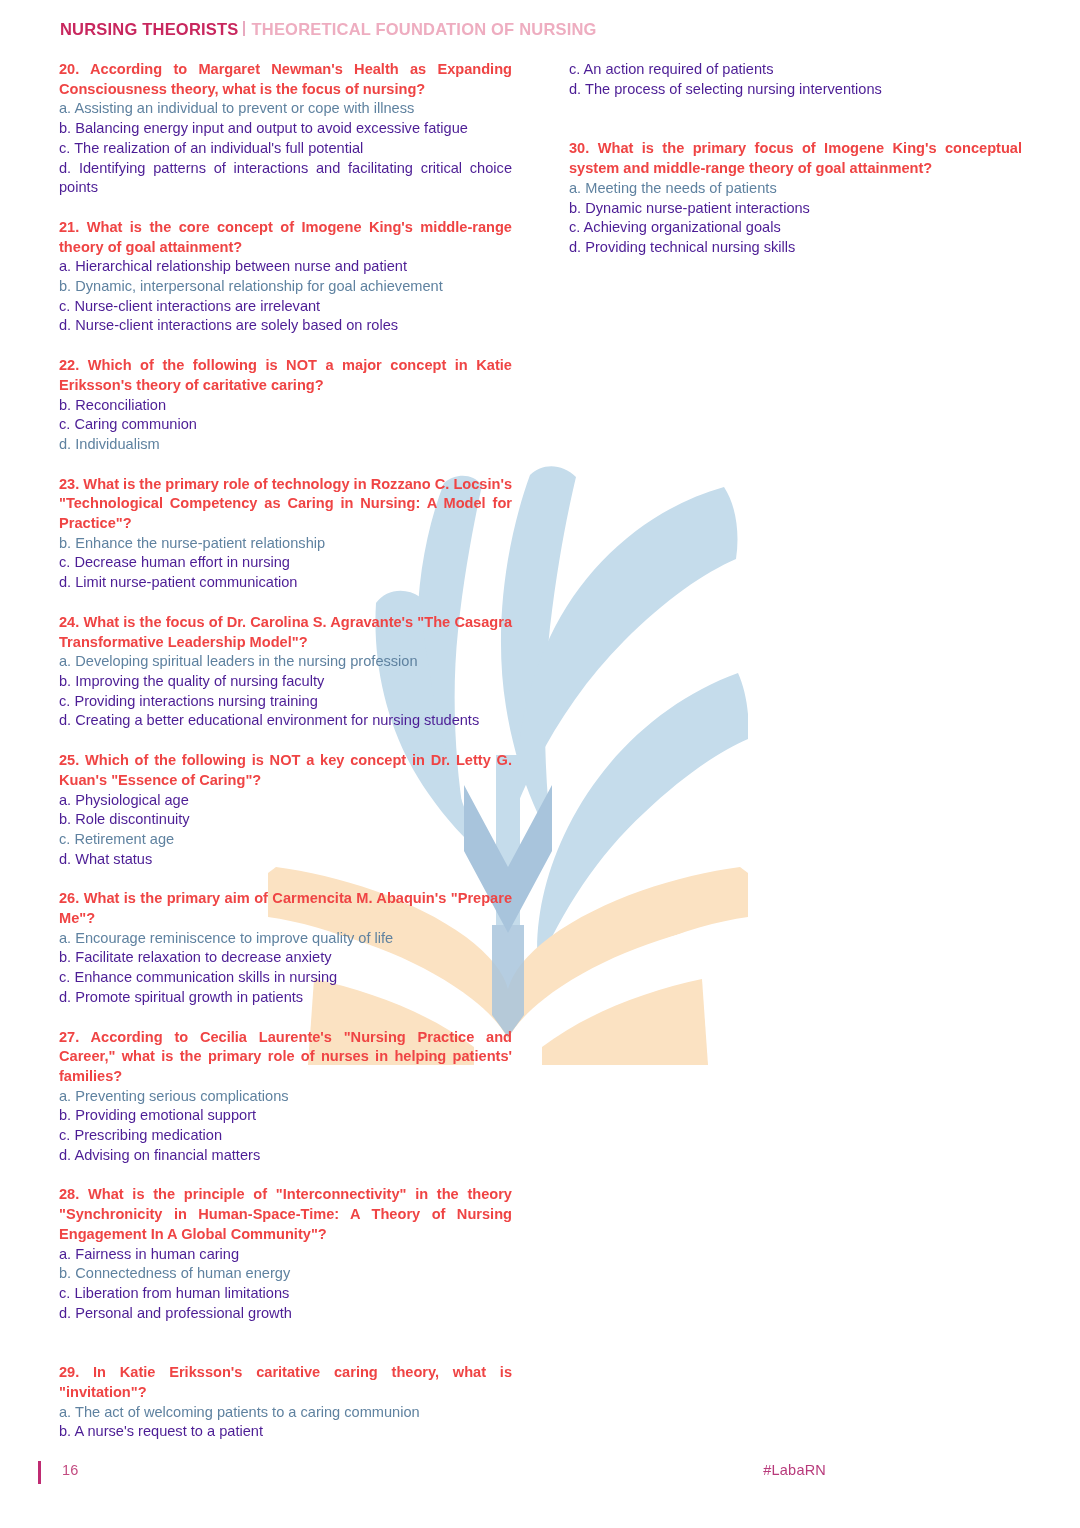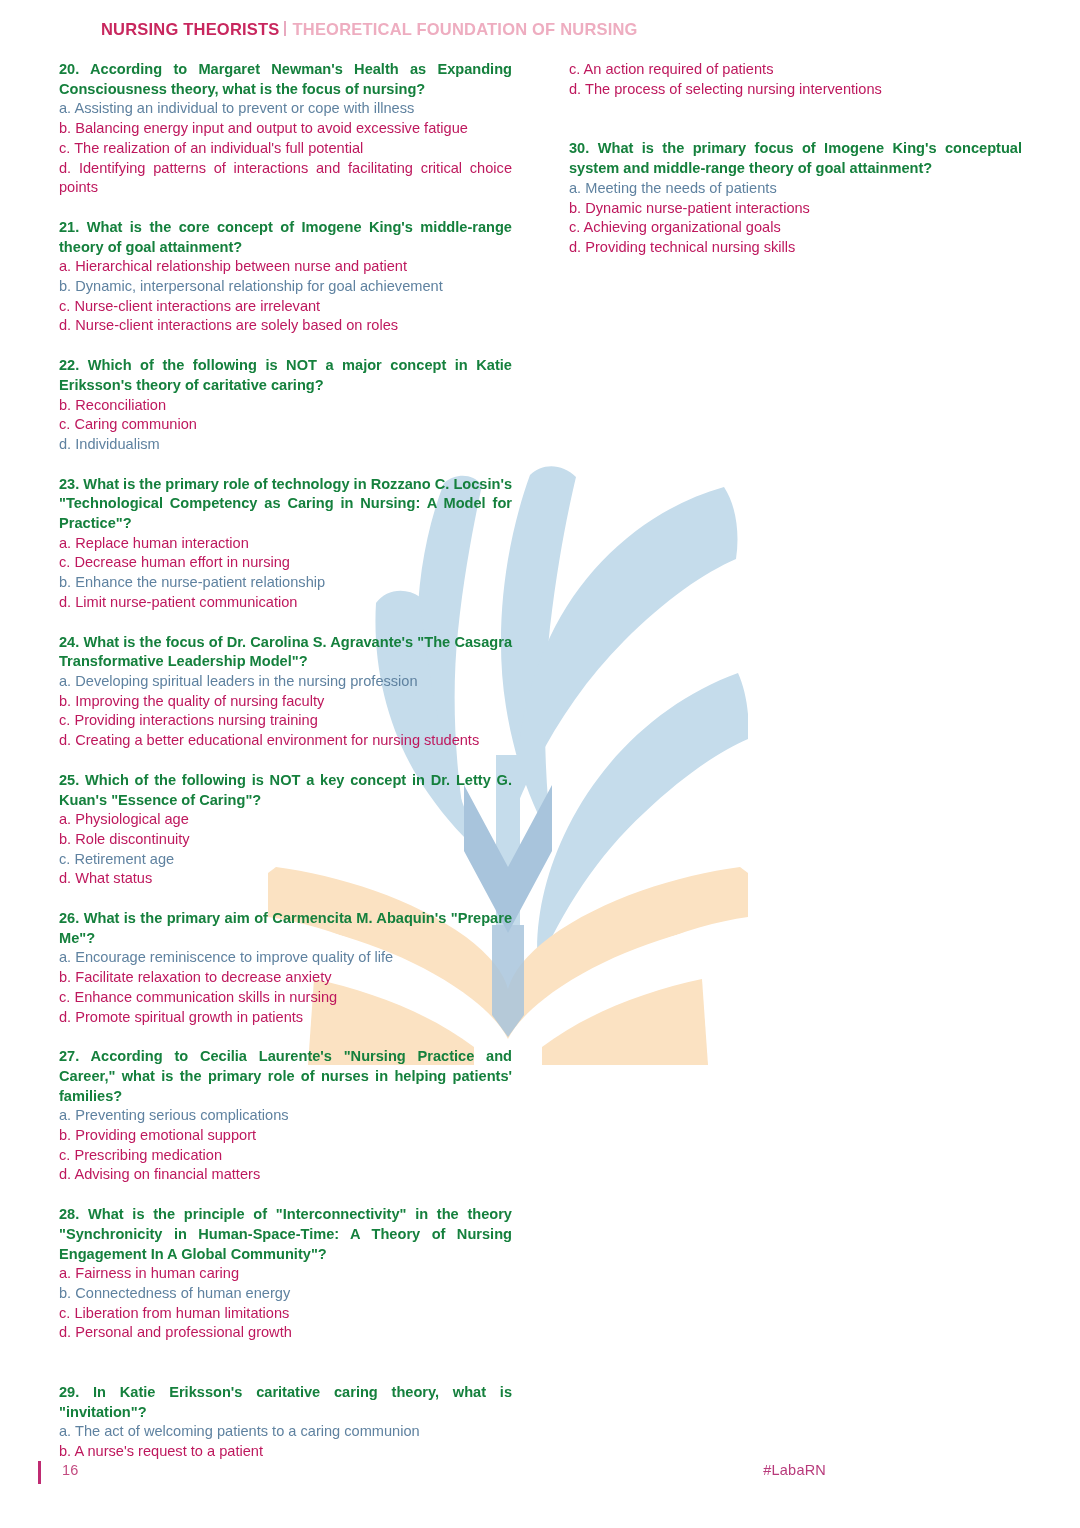--- a/index.html
+++ b/index.html
@@ -21,21 +21,20 @@
     pointer-events:none;
   }
 
   
   #page-header {
     position:absolute;
     left:60px; top:20px;
     z-index:2;
     display:flex; align-items:flex-start;
     letter-spacing:0.2px;
-    margin-left:41px;
   }
   #header-main {
     font-size:16.5px; font-weight:bold;
     color:#c8275e;
   }
   #header-sep {
     display:inline-block;
     width:2px; height:15px;
     background:#e8a9bf;
     margin:0 7px 0 4px;
@@ -61,31 +60,31 @@
   #col-left  { left:59px; }
   #col-right { left:569px; }
 
   
   .qblock { margin-bottom:20px; }
   .qblock:last-child { margin-bottom:0;margin-top:40px; }
 
   .qstem {
     font-size:14.6px;
     font-weight:bold;
-    color:#15803d;
+    color:#ef4444;
     line-height:19.7px;
     text-align:justify;
     text-justify:inter-word;
     margin-bottom:0px;
   }
 
   .opt {
     font-size:14.6px;
     font-weight:normal;
-    color:#be185d;
+    color:#4c1d95;
     line-height:19.7px;
     text-align:justify;
     text-justify:inter-word;
   }
   .opt.nojust { text-align:left; }
   .opt.answer { color:#5f82a0; }
 
   
   #footer {
     position:absolute;
@@ -197,23 +196,22 @@
         <div class="opt nojust">d. Nurse-client interactions are solely based on roles</div>
       </div>
       <div class="qblock">
         <div class="qstem">22. Which of the following is NOT a major concept in Katie Eriksson's theory of caritative caring?</div>
         <div class="opt nojust">b. Reconciliation</div>
         <div class="opt nojust">c. Caring communion</div>
         <div class="opt answer nojust">d. Individualism</div>
       </div>
       <div class="qblock">
         <div class="qstem">23. What is the primary role of technology in Rozzano C. Locsin's "Technological Competency as Caring in Nursing: A Model for Practice"?</div>
-        <div class="opt nojust">a. Replace human interaction</div>
+        <div class="opt answer nojust">b. Enhance the nurse-patient relationship</div>
         <div class="opt nojust">c. Decrease human effort in nursing</div>
-        <div class="opt answer nojust">b. Enhance the nurse-patient relationship</div>
         <div class="opt nojust">d. Limit nurse-patient communication</div>
       </div>
       <div class="qblock">
         <div class="qstem">24. What is the focus of Dr. Carolina S. Agravante's "The Casagra Transformative Leadership Model"?</div>
         <div class="opt answer nojust">a. Developing spiritual leaders in the nursing profession</div>
         <div class="opt nojust">b. Improving the quality of nursing faculty</div>
         <div class="opt nojust">c. Providing interactions nursing training</div>
         <div class="opt">d. Creating a better educational environment for nursing students</div>
       </div>
       <div class="qblock">

